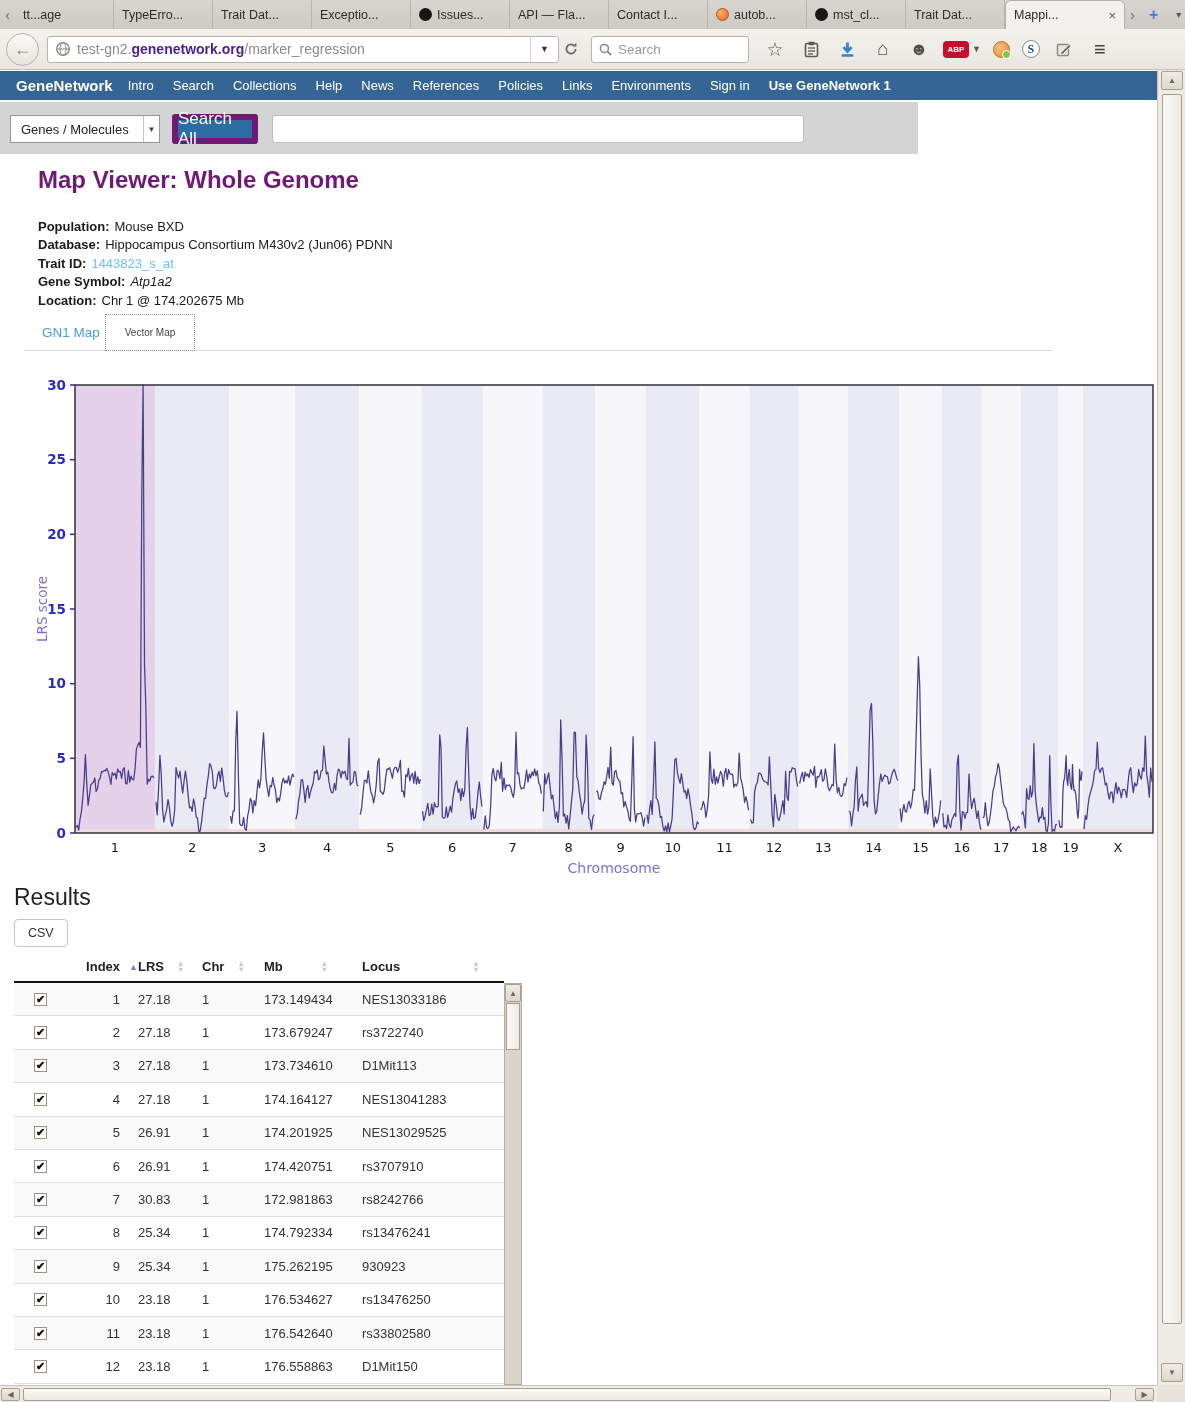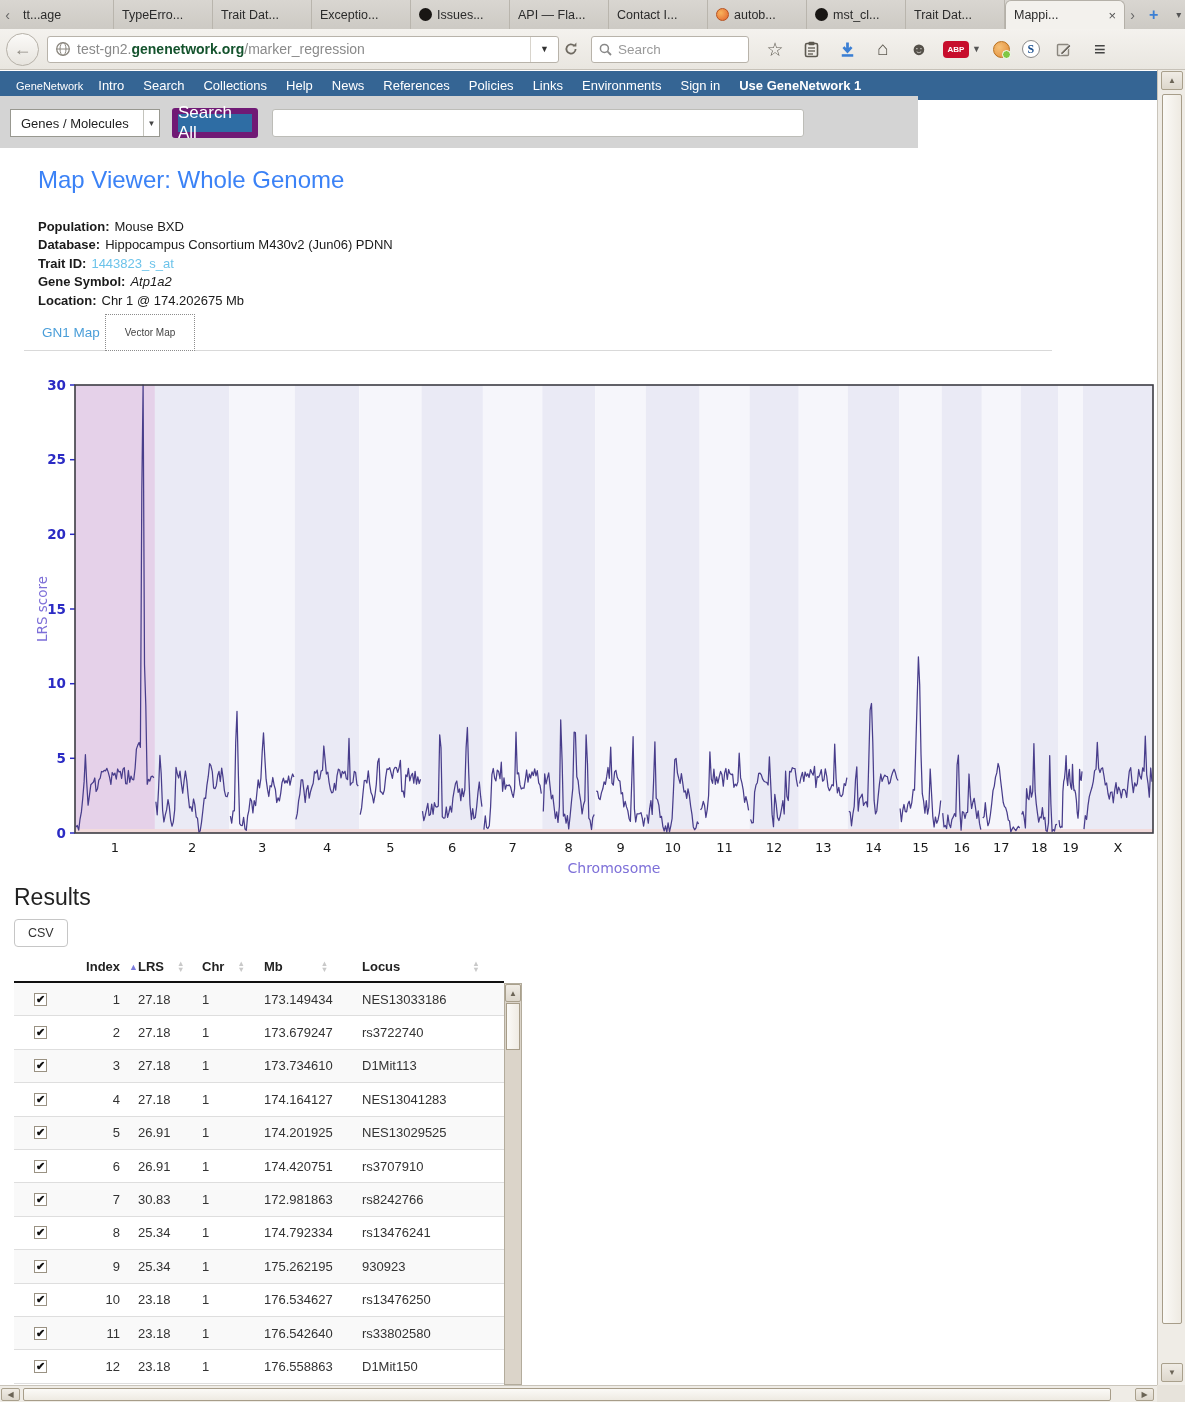--- a/index.html
+++ b/index.html
@@ -27,21 +27,21 @@
   .toolbar { position:absolute; left:0; top:29px; width:1185px; height:41px;
              background:linear-gradient(#f4f2ee,#e9e6e0); border-bottom:1px solid #c6c1b8;
              display:flex; align-items:center; }
   .backbtn { width:33px; height:33px; border-radius:50%; border:1px solid #b6b1a8; flex:none;
              background:linear-gradient(#fbfaf8,#e7e4de); margin-left:6px; display:flex;
              align-items:center; justify-content:center; color:#8f8b83; font-size:18px; }
   .urlfield { margin-left:8px; width:512px; height:27px; background:#fff; flex:none;
               border:1px solid #b8b3aa; border-radius:3px; display:flex; align-items:center;
               font-size:14px; padding-left:7px; }
   .urltext { margin-left:6px; color:#8a8a8a; white-space:nowrap; overflow:hidden; }
-  .urltext b { color:#14532d; }
+  .urltext b { color:#4c1d95; }
   .urlcaret { margin-left:auto; border-left:1px solid #d8d4cc; height:25px; display:flex;
               align-items:center; padding:0 9px; color:#333; font-size:9px; }
   .ticon { display:flex; align-items:center; justify-content:center; width:24px; height:24px;
            color:#5d5950; font-size:17px; flex:none; }
   .searchfield { margin-left:8px; width:158px; height:27px; background:#fff; flex:none;
                  border:1px solid #b8b3aa; border-radius:3px; display:flex; align-items:center;
                  gap:6px; padding:0 7px; color:#9a9a9a; font-size:13.5px; }
   .tbicons { display:flex; align-items:center; gap:12px; margin-left:14px; }
   .abp { width:26px; height:17px; background:#c70d2c; border-radius:4px; color:#fff;
          font-size:8px; font-weight:bold; display:flex; align-items:center; justify-content:center; }
@@ -51,38 +51,38 @@
   .oicon::after { content:""; position:absolute; right:-2px; bottom:-2px; width:7px; height:7px;
                   border-radius:50%; background:#7fc744; border:1px solid #fff; }
   .sicon { width:18px; height:18px; border-radius:50%; border:1px solid #8a8a8a; background:#fff;
            color:#1a4f8f; font-weight:bold; font-size:12px; font-family:"Liberation Serif",serif;
            display:flex; align-items:center; justify-content:center; }
   .hamb { font-size:20px; color:#444; }
 
   
   .gn-navbar { position:absolute; left:0; top:71px; width:1157px; height:29px; background:#356594;
                display:flex; align-items:center; color:#fff; font-size:13px; padding-left:16px; }
-  .gn-brand { font-weight:normal; margin-right:15px; font-size:11px; }
+  .gn-brand { font-weight:bold; margin-right:15px; font-size:15px; }
   .gn-items { display:flex; gap:19px; align-items:center; }
   .gn-right { margin-left:19px; font-weight:bold; }
-  .searchband { position:absolute; left:0; top:96px; width:918px; height:52px; background:#d4d4d4;padding-left:9px; }
+  .searchband { position:absolute; left:0; top:102px; width:918px; height:52px; background:#d4d4d4;padding-left:9px; }
   .gselect { position:absolute; left:10px; top:13px; width:150px; height:28px; background:#fff;
              border:1px solid #989890; font-size:13px; color:#222; display:flex; align-items:center;
              padding-left:10px; }
   .gselect .car { margin-left:auto; border-left:1px solid #c4c4bd; height:26px; width:16px;
                   display:flex; align-items:center; justify-content:center; font-size:8px; color:#444; }
   .searchallbtn { position:absolute; left:172px; top:12px; width:86px; height:30px; background:#2e6da4;
                   color:#fff; border:6px solid #701a75; border-radius:3px; font-size:17px;
                   display:flex; align-items:center; justify-content:center; }
   .maininput { position:absolute; left:272px; top:13px; width:532px; height:28px; background:#fff;
                border:1px solid #bdbdb8; border-radius:3px; font-size:13px; padding:0 8px;
                font-family:"Liberation Sans",sans-serif; }
 
   
-  .pagetitle { position:absolute; left:38px; top:166px; font-size:24px; color:#3b82f6; font-weight:normal; }
+  .pagetitle { position:absolute; left:38px; top:166px; font-size:24px; color:#701a75; font-weight:bold; }
   .meta { position:absolute; left:38px; top:217px; font-size:13px; color:#1a1a1a; }
   .meta .mline { height:18.5px; display:flex; align-items:center;text-align:center; }
   .meta b { margin-right:5px; }
   .meta .lnk { color:#6cc3ea; }
   .meta .ital { font-style:italic; }
 
   .gn1link { position:absolute; left:42px; top:325px; color:#4a9ed9; font-size:13.5px;
              text-decoration:none; }
   .vectab { position:absolute; left:105px; top:314px; width:90px; height:37px; background:#fff;
             border:1px dotted #8c8c8c; display:flex; align-items:center; justify-content:center;

